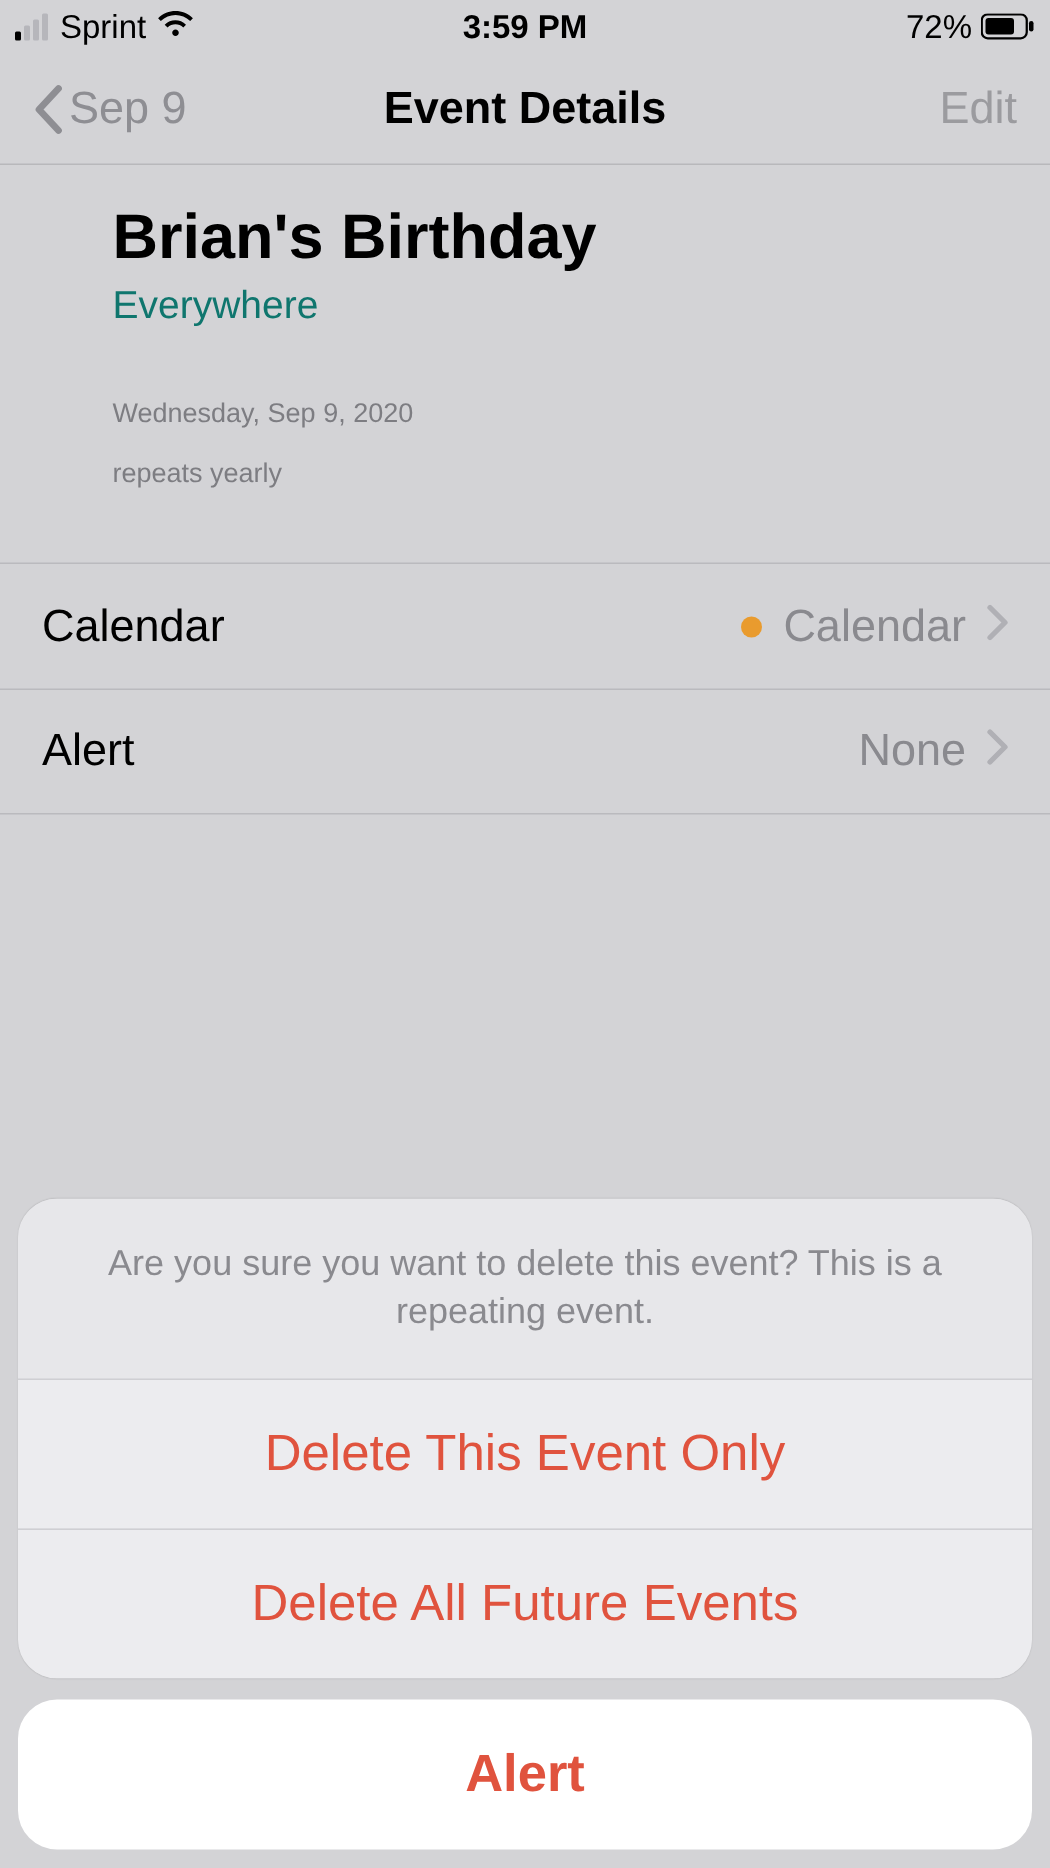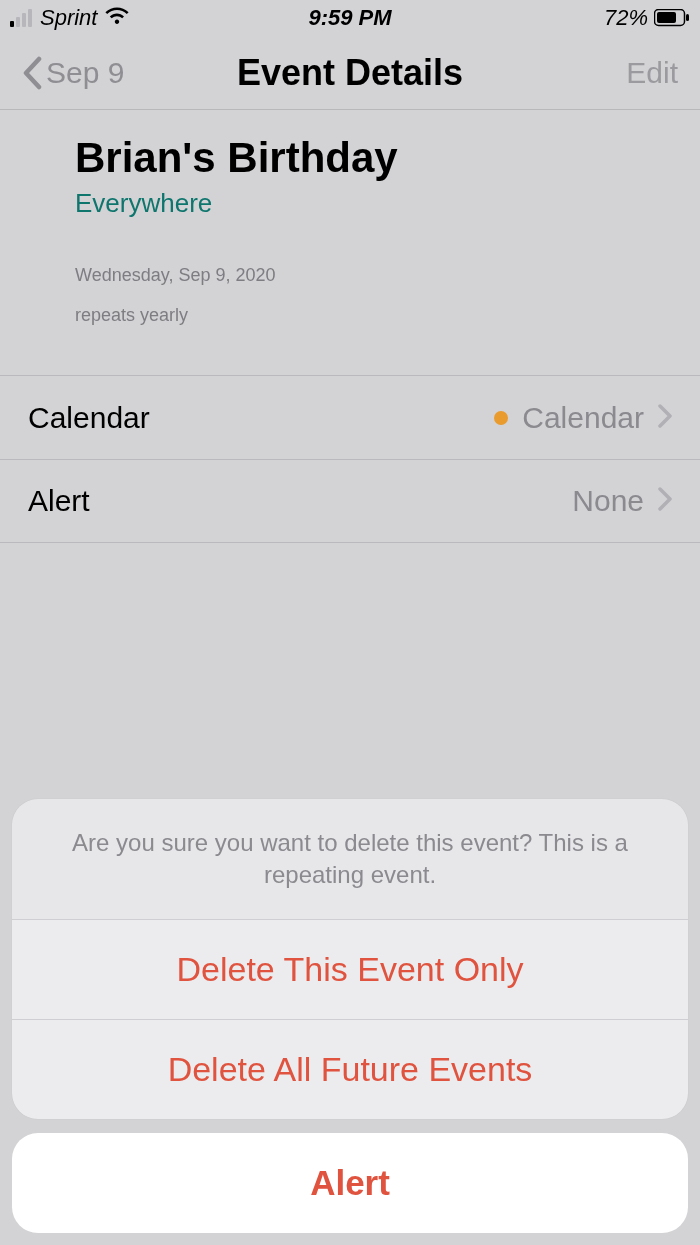--- a/index.html
+++ b/index.html
@@ -1,34 +1,34 @@
 <!DOCTYPE html>
 <html><head>
 <meta charset="utf-8">
 <style>
   * { margin:0; padding:0; box-sizing:border-box; font-family:-apple-system, "Helvetica Neue", Helvetica, Arial, sans-serif; -webkit-font-smoothing:antialiased; }
   body { width:700px; height:1245px; background:#d3d3d6; overflow:hidden; position:relative; }
 
   
-  .status { height:36px; display:flex; align-items:center; padding:0 10px; color:#000; font-size:22px;font-style:italic; }
+  .status { height:36px; display:flex; align-items:center; padding:0 10px; color:#000; font-size:22px; }
   .status .left-group { display:flex; align-items:center; gap:8px; }
   .status .center { position:absolute; left:50%; transform:translateX(-50%); font-weight:600; }
   .status .right-group { margin-left:auto; display:flex; align-items:center; gap:6px; }
   .signal { display:flex; align-items:flex-end; gap:2px; }
   .signal span { width:4px; background:#b6b6bb; display:inline-block; border-radius:1px; }
   .signal span.full { background:#000; }
   .signal span:nth-child(1){height:6px;}
   .signal span:nth-child(2){height:10px;}
   .signal span:nth-child(3){height:14px;}
   .signal span:nth-child(4){height:18px;}
 
   
   .nav { height:74px; display:flex; align-items:center; padding:0 22px; border-bottom:1px solid #b8b8bb; }
   .nav .back { display:flex; align-items:center; color:#8e8e93; font-size:30px; }
-  .nav .title { position:absolute; left:50%; transform:translateX(-50%); font-size:36px; font-weight:600; color:#000; }
+  .nav .title { position:absolute; left:50%; transform:translateX(-50%); font-size:30px; font-weight:600; color:#000; }
   .nav .edit { margin-left:auto; color:#9b9b9f; font-size:30px; }
 
   
   .ev { padding:24px 28px 24px 28px;margin-left:47px; }
   .ev h1 { font-size:42px; font-weight:700; color:#000; margin-bottom:6px; }
   .ev .loc { font-size:26px; color:#0f766e; }
   .ev .datetime { margin-top:36px; }
   .ev .datetime div { font-size:18px; color:#7d7d82; line-height:40px; }
 
   
@@ -61,21 +61,21 @@
         <span></span>
         <span></span>
     </span>
     <span>Sprint</span>
     <span>
       <svg width="24" height="18" viewBox="0 0 24 18">
           <path d="M12 17c1.2 0 2.2-1 2.2-2.2S13.2 12.6 12 12.6s-2.2 1-2.2 2.2S10.8 17 12 17zm-5.3-5.7c2.9-2.9 7.6-2.9 10.5 0l1.8-1.8c-3.9-3.9-10.3-3.9-14.2 0l1.9 1.8zM2.2 7c5.4-5.4 14.2-5.4 19.6 0L23.6 5.2C17.2-1.2 6.8-1.2.4 5.2L2.2 7z" fill="#000"></path>
         </svg>
     </span>
   </div>
-  <div class="center">9:59 PM</div>
+  <div class="center">3:59 PM</div>
   <div class="right-group">
     <span>72%</span>
     <span class="battery">
       <svg width="36" height="18" viewBox="0 0 36 18">
           <rect x="0.5" y="0.5" width="30" height="16" rx="4" ry="4" fill="none" stroke="#000" stroke-width="1.5"></rect>
           <rect x="3" y="3" width="19" height="11" rx="2" fill="#000"></rect>
           <rect x="32" y="5" width="3" height="7" rx="1.5" fill="#000"></rect>
         </svg>
     </span>
   </div>

